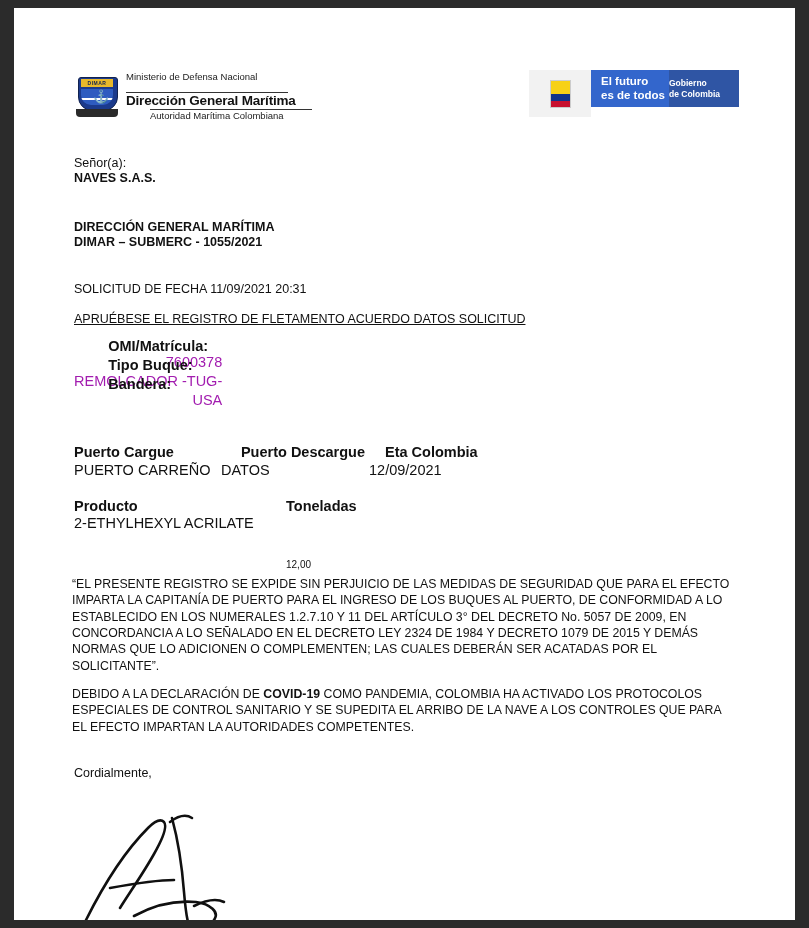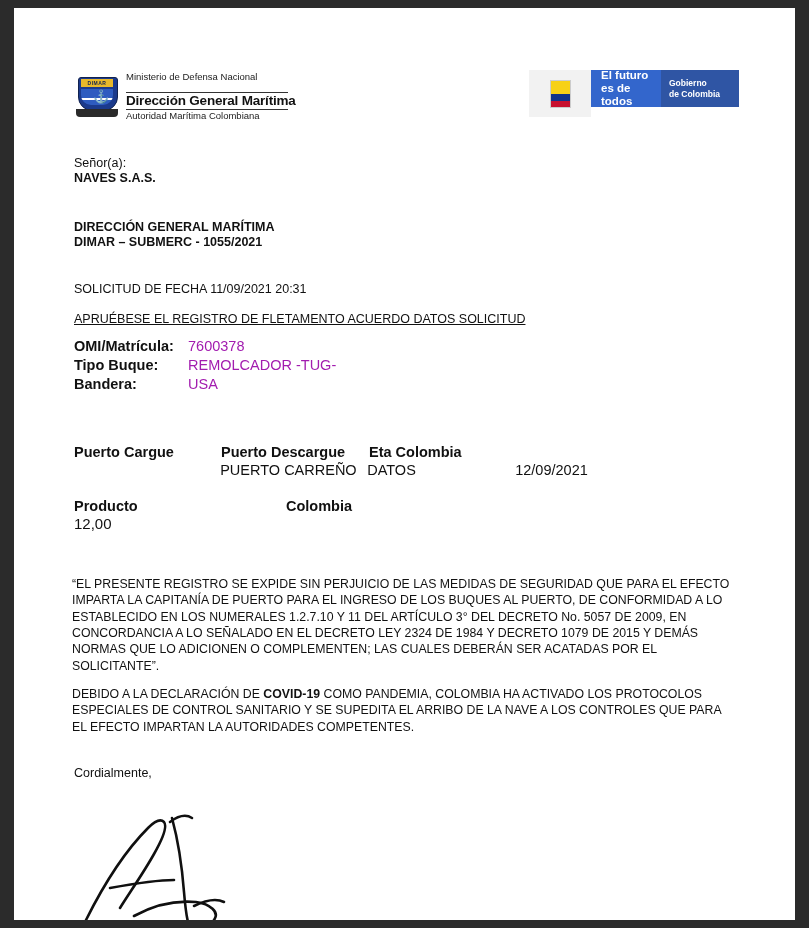--- a/index.html
+++ b/index.html
@@ -97,20 +97,21 @@
     color: #111;
     letter-spacing: -0.2px;
     padding-top: 1px;
   }
   .dimar-l3 {
     font-size: 9.5px;
     color: #222;
     border-top: 1.2px solid #333;
     padding-top: 1px;
     width: 162px;
+    margin-left: 24px;
   }
 
   .gov-banner {
     position: absolute;
     left: 515px;
     top: 62px;
     width: 210px;
     height: 37px;
     display: flex;
     background: #0f172a;
@@ -144,21 +145,20 @@
   .gov-dark {
     width: 70px;
     background: #2f55a4;
     color: #fff;
     font-size: 8.5px;
     font-weight: bold;
     line-height: 1.2;
     display: flex;
     flex-direction: column;
     justify-content: center;
-    padding-left: 8px;
   }
 
   
   .body {
     position: absolute;
     left: 0;
     top: 130px;
     width: 781px;
   }
   .blk { position: absolute; }
@@ -168,41 +168,41 @@
   .recip-label { left: 60px; top: 18px; }
   .recip-name  { left: 60px; top: 33px; }
 
   .org-l1 { left: 60px; top: 82px; }
   .org-l2 { left: 60px; top: 97px; }
 
   .solicitud { left: 60px; top: 144px; }
   .apruebese { left: 60px; top: 174px; text-decoration: underline; }
 
   .vessel { position: absolute; left: 60px; top: 200px; }
-  .vessel-row { display: flex; height: 19px; align-items: flex-start; }
+  .vessel-row { display: flex; height: 19px; align-items: flex-end; flex-direction: column; }
   .vessel-key { width: 114px; font-size: 14.5px; font-weight: bold; color: #111; }
   .vessel-val { font-size: 14.5px; color: #a21caf; }
 
   .ports { position: absolute; left: 60px; top: 306px; width: 660px; }
-  .ports-head { display: flex; }
+  .ports-head { display: flex; gap: 8px; }
   .ph1 { width: 147px; font-size: 14.5px; font-weight: bold; color: #111; }
-  .ph2 { width: 148px; font-size: 14.5px; font-weight: bold; color: #111; }
+  .ph2 { width: 148px; font-size: 14.5px; font-weight: bold; color: #111; text-align: center; }
   .ph3 { font-size: 14.5px; font-weight: bold; color: #111; }
-  .ports-vals { display: flex; padding-top: 2px; justify-content: center; }
+  .ports-vals { display: flex; padding-top: 2px; }
   .pv1 { width: 147px; font-size: 14.5px; color: #111; line-height: 1.15; }
   .pv2 { width: 148px; font-size: 14.5px; color: #111; }
   .pv3 { font-size: 14.5px; color: #111; }
 
   .prod { position: absolute; left: 60px; top: 360px; width: 660px; }
   .prod-head { display: flex; }
   .prh1 { width: 212px; font-size: 14.5px; font-weight: bold; color: #111; }
   .prh2 { font-size: 14.5px; font-weight: bold; color: #111; }
   .prod-vals { display: flex; padding-top: 1px; }
   .prv1 { width: 212px; font-size: 14.5px; color: #111; }
-  .prv2 { font-size: 15px; color: #111; }
+  .prv2 { font-size: 10px; color: #111; margin-top: 44px; }
 
   .para1 {
     position: absolute;
     left: 58px; top: 438px;
     width: 660px;
     font-size: 12.3px;
     color: #111;
     line-height: 1.33;
     text-align: left;
   }
@@ -303,23 +303,24 @@
       <div class="ports-vals">
         <div class="pv1">PUERTO CARREÑO</div>
         <div class="pv2">DATOS</div>
         <div class="pv3">12/09/2021</div>
       </div>
     </div>
 
     <div class="prod">
       <div class="prod-head">
         <div class="prh1">Producto</div>
-        <div class="prh2">Colombia</div>
+        <div class="prh2">Toneladas</div>
       </div>
       <div class="prod-vals">
+        <div class="prv1">2-ETHYLHEXYL ACRILATE</div>
         <div class="prv2">12,00</div>
       </div>
     </div>
 
     <div class="para1">“EL PRESENTE REGISTRO SE EXPIDE SIN PERJUICIO DE LAS MEDIDAS DE SEGURIDAD QUE PARA EL EFECTO IMPARTA LA CAPITANÍA DE PUERTO PARA EL INGRESO DE LOS BUQUES AL PUERTO, DE CONFORMIDAD A LO ESTABLECIDO EN LOS NUMERALES 1.2.7.10 Y 11 DEL ARTÍCULO 3° DEL DECRETO No. 5057 DE 2009, EN CONCORDANCIA A LO SEÑALADO EN EL DECRETO LEY 2324 DE 1984 Y DECRETO 1079 DE 2015 Y DEMÁS NORMAS QUE LO ADICIONEN O COMPLEMENTEN; LAS CUALES DEBERÁN SER ACATADAS POR EL SOLICITANTE”.</div>
 
     <div class="para2">
       <span>DEBIDO A LA DECLARACIÓN DE </span><b>COVID-19</b><span> COMO PANDEMIA, COLOMBIA HA ACTIVADO LOS PROTOCOLOS ESPECIALES DE CONTROL SANITARIO Y SE SUPEDITA EL ARRIBO DE LA NAVE A LOS CONTROLES QUE PARA EL EFECTO IMPARTAN LA AUTORIDADES COMPETENTES.</span>
     </div>
 

